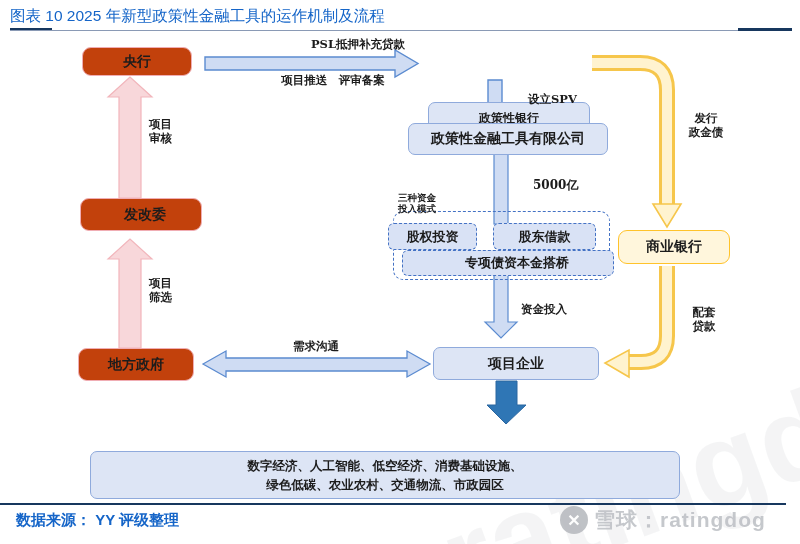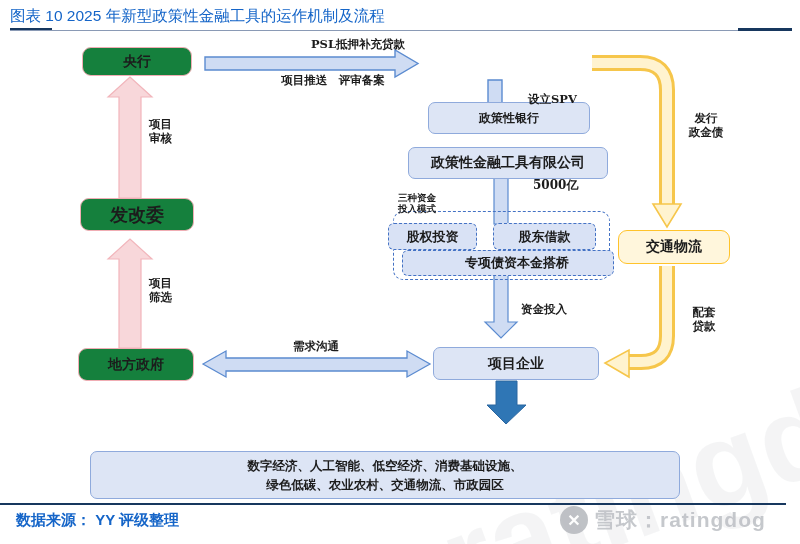--- a/index.html
+++ b/index.html
@@ -5,21 +5,21 @@
   html,body{margin:0;padding:0;background:#fff;}
   .stage{position:relative;width:800px;height:544px;background:#ffffff;overflow:hidden;
          font-family:"Liberation Sans",sans-serif;}
   .abs{position:absolute;}
   .title{left:10px;top:6px;width:760px;font-size:15.5px;font-weight:normal;color:#1565C8;}
   .rule-thin{left:10px;top:30px;width:780px;height:1px;background:#8A9AB5;}
   .rule-dark-l{left:10px;top:28px;width:42px;height:3px;background:#17375E;}
   .rule-dark-r{left:738px;top:28px;width:54px;height:3px;background:#17375E;}
   .box{position:absolute;display:flex;align-items:center;justify-content:center;
        font-family:"DejaVu Serif",serif;font-weight:bold;color:#1c1c1c;text-align:center;}
-  .pink{background:#15803d;border:1.4px solid #F0ADB4;border-radius:9px;}
+  .pink{background:#c2410c;border:1.4px solid #F0ADB4;border-radius:9px;}
   .blue{background:#DDE5F5;border:1.4px solid #8FAADC;border-radius:7px;}
   .yellow{background:#FFF6DC;border:1.6px solid #FFC32B;border-radius:9px;}
   .dash-outer{position:absolute;border:1.4px dashed #4472C4;border-radius:10px;background:transparent;}
   .dash-inner{background:#D9E2F5;border:1.2px dashed #4472C4;border-radius:6px;}
   .lbl{position:absolute;font-family:"DejaVu Serif",serif;color:#1c1c1c;font-size:11.5px;
        font-weight:bold;white-space:nowrap;}
   .lbl2{line-height:14px;text-align:center;}
   .bottom-box{flex-direction:column;font-size:12.5px;line-height:19px;font-weight:bold;}
   .footer-rule{left:0;top:503px;width:786px;height:2px;background:#17375E;}
   .footer-src{left:16px;top:511px;font-size:15px;color:#1565C8;font-weight:bold;}
@@ -65,25 +65,25 @@
     <path d="M629,350 L629,377 L605,363 Z" fill="#FFF3CF" stroke="#F6C64B" stroke-width="1.6"></path>
   </svg>
 
   <div class="abs title">图表 10 2025 年新型政策性金融工具的运作机制及流程</div>
   <div class="abs rule-dark-l"></div>
   <div class="abs rule-thin"></div>
   <div class="abs rule-dark-r"></div>
 
   <div class="box pink" style="left:82px;top:47px;width:108px;height:27px;font-size:14px;">央行</div>
   <div class="box blue" style="left:428px;top:58px;width:160px;height:30px;font-size:12px;margin-top:44px;">政策性银行</div>
-  <div class="box blue" style="left:408px;top:123px;width:198px;height:30px;font-size:14px;margin-top:24px;">政策性金融工具有限公司</div>
-  <div class="box pink" style="left:80px;top:198px;width:112px;height:31px;font-size:18px;">发改委</div>
+  <div class="box blue" style="left:408px;top:123px;width:198px;height:30px;font-size:14px;">政策性金融工具有限公司</div>
+  <div class="box pink" style="left:80px;top:198px;width:112px;height:31px;font-size:14px;padding-left:8px;">发改委</div>
   <div class="box pink" style="left:78px;top:348px;width:114px;height:31px;font-size:14px;">地方政府</div>
   <div class="box blue" style="left:433px;top:347px;width:164px;height:31px;font-size:14px;">项目企业</div>
-  <div class="box yellow" style="left:618px;top:230px;width:110px;height:32px;font-size:14px;">交通物流</div>
+  <div class="box yellow" style="left:618px;top:230px;width:110px;height:32px;font-size:14px;">商业银行</div>
 
   <div class="dash-outer" style="left:393px;top:211px;width:215px;height:67px;"></div>
   <div class="box dash-inner" style="left:388px;top:223px;width:87px;height:25px;font-size:13px;">股权投资</div>
   <div class="box dash-inner" style="left:493px;top:223px;width:101px;height:25px;font-size:13px;">股东借款</div>
   <div class="box dash-inner" style="left:402px;top:250px;width:192px;height:24px;font-size:13px;padding-left:18px;">专项债资本金搭桥</div>
 
   <div class="box blue bottom-box" style="left:90px;top:427px;width:588px;height:46px;margin-top:24px;">
     <div>数字经济、人工智能、低空经济、消费基础设施、</div>
     <div>绿色低碳、农业农村、交通物流、市政园区</div>
   </div>

